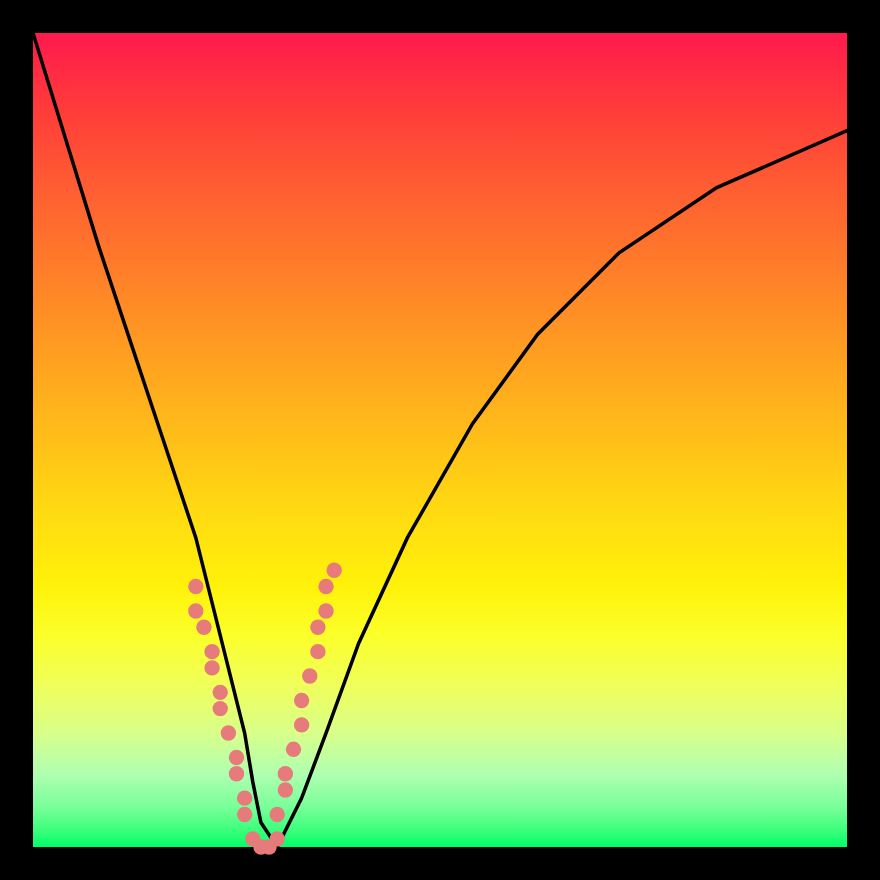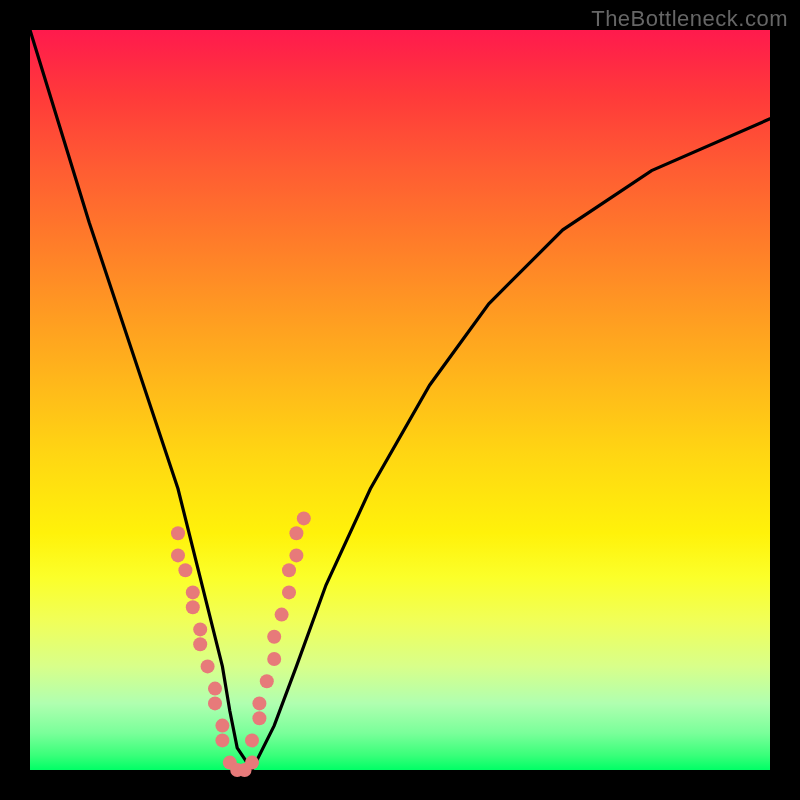--- a/index.html
+++ b/index.html
@@ -67,21 +67,20 @@
   }
   .point {
     fill: #e77a7a;
     stroke: none;
   }
 </style>
 </head>
 <body>
 
 <div class="frame">
-  <div class="watermark">TheBottleneck.com</div>
   <div class="plot-area">
     <svg class="curve" viewBox="0 0 740 740">
       <path id="curve-path" class="curve-path" d="M0.0 0.0 L29.6 96.2 L59.2 192.4 L88.8 281.2 L118.4 370.0 L148.0 458.8 L170.2 547.6 L192.4 636.4 L199.8 680.8 L207.2 717.8 L222.0 740.0 L244.2 695.6 L266.4 636.4 L296.0 555.0 L340.4 458.8 L399.6 355.2 L458.8 273.8 L532.8 199.8 L621.6 140.6 L740.0 88.8"></path>
       <g id="points-group">
           <circle cx="148.0" cy="503.2" r="7" class="point"></circle>
           <circle cx="148.0" cy="525.4" r="7" class="point"></circle>
           <circle cx="155.4" cy="540.2" r="7" class="point"></circle>
           <circle cx="162.8" cy="562.4" r="7" class="point"></circle>
           <circle cx="162.8" cy="577.2" r="7" class="point"></circle>
           <circle cx="170.2" cy="599.4" r="7" class="point"></circle>

